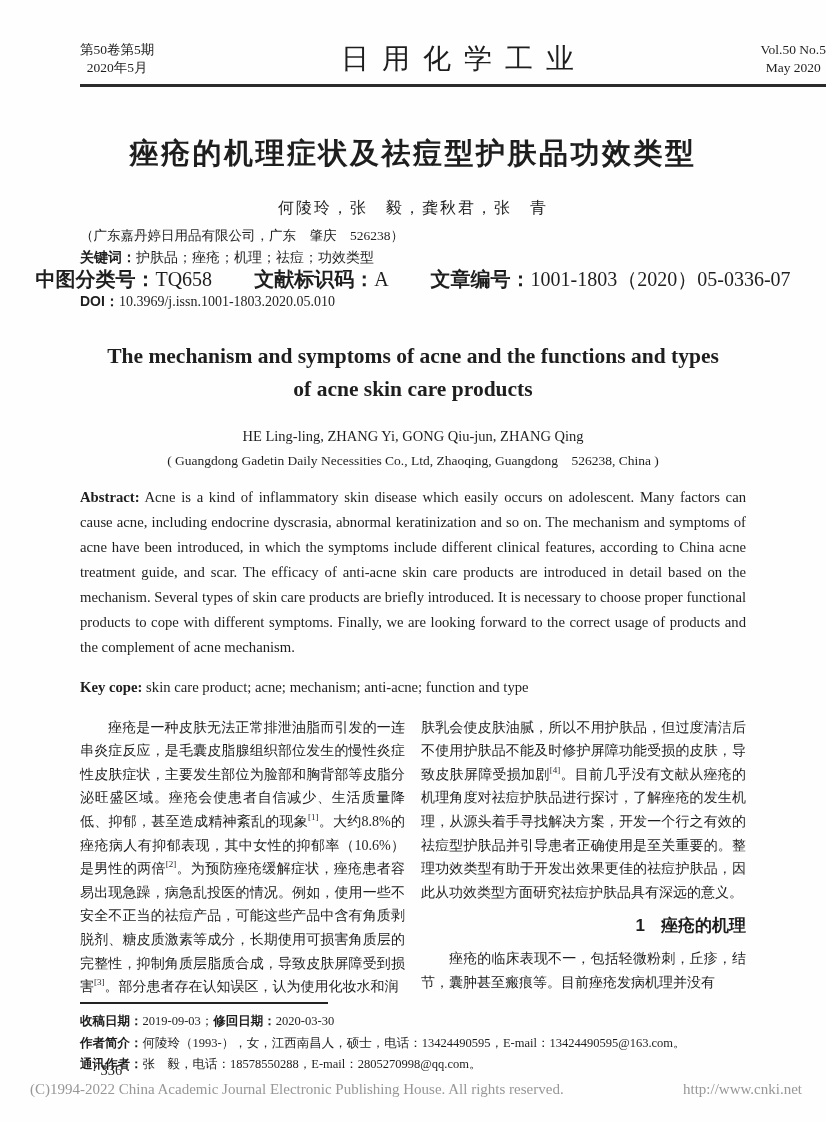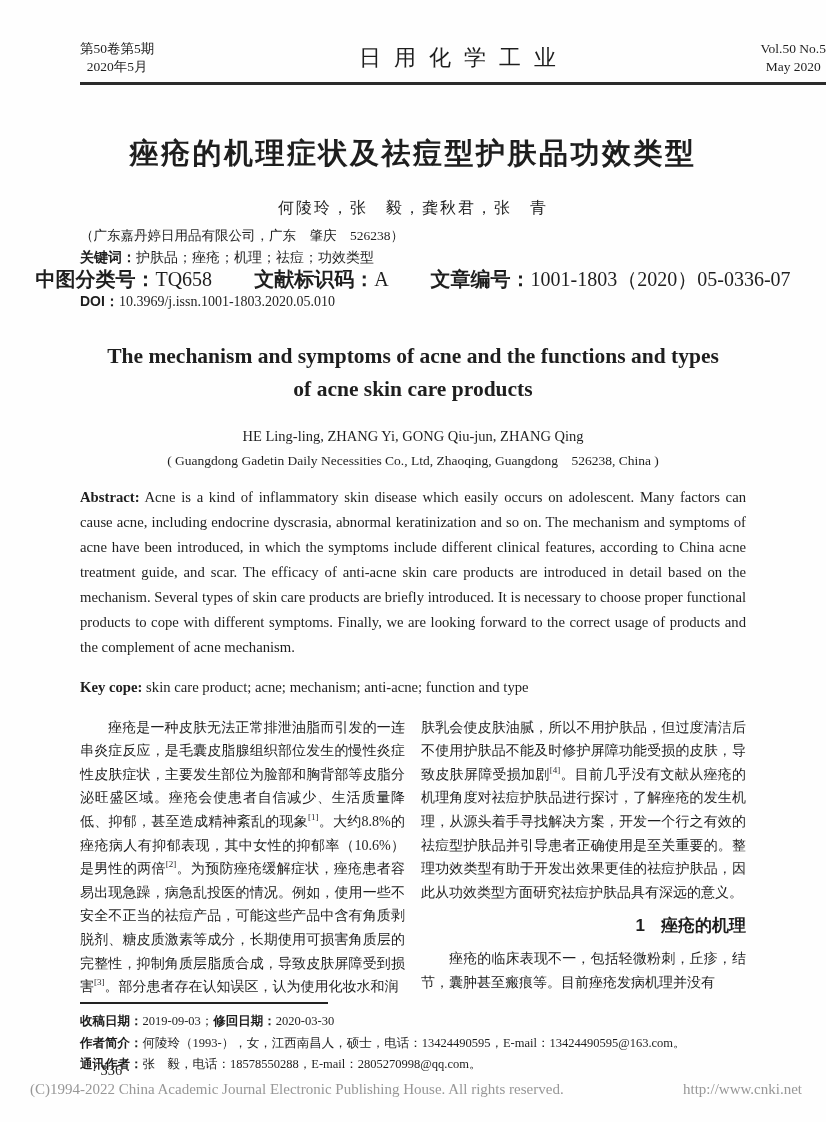--- a/index.html
+++ b/index.html
@@ -13,21 +13,21 @@
   }
 
   
   .jheader{
     position:absolute;top:40px;left:40px;width:746px;
     display:flex;justify-content:space-between;align-items:center;
     border-bottom:3px solid #2b2b2b;padding-bottom:6px;margin-left:40px;
   }
   .jheader .side{font-size:13.5px;line-height:18px;text-align:center;white-space:nowrap;}
   .jheader .mid{text-align:center;}
-  .jtitle-cn{font-size:22px;letter-spacing:13px;text-indent:13px;font-weight:500;}
+  .jtitle-cn{font-size:28px;letter-spacing:13px;text-indent:13px;font-weight:500;}
   .jtitle-en{font-size:15.5px;margin-top:3px;}
 
   
   .content{position:absolute;top:96px;left:80px;width:666px;}
 
   .title-cn{
     margin-top:38px;text-align:center;
     font-size:29px;font-weight:bold;letter-spacing:2.5px;
   }
   .authors-cn{margin-top:24px;text-align:center;font-size:16px;letter-spacing:2px;}

